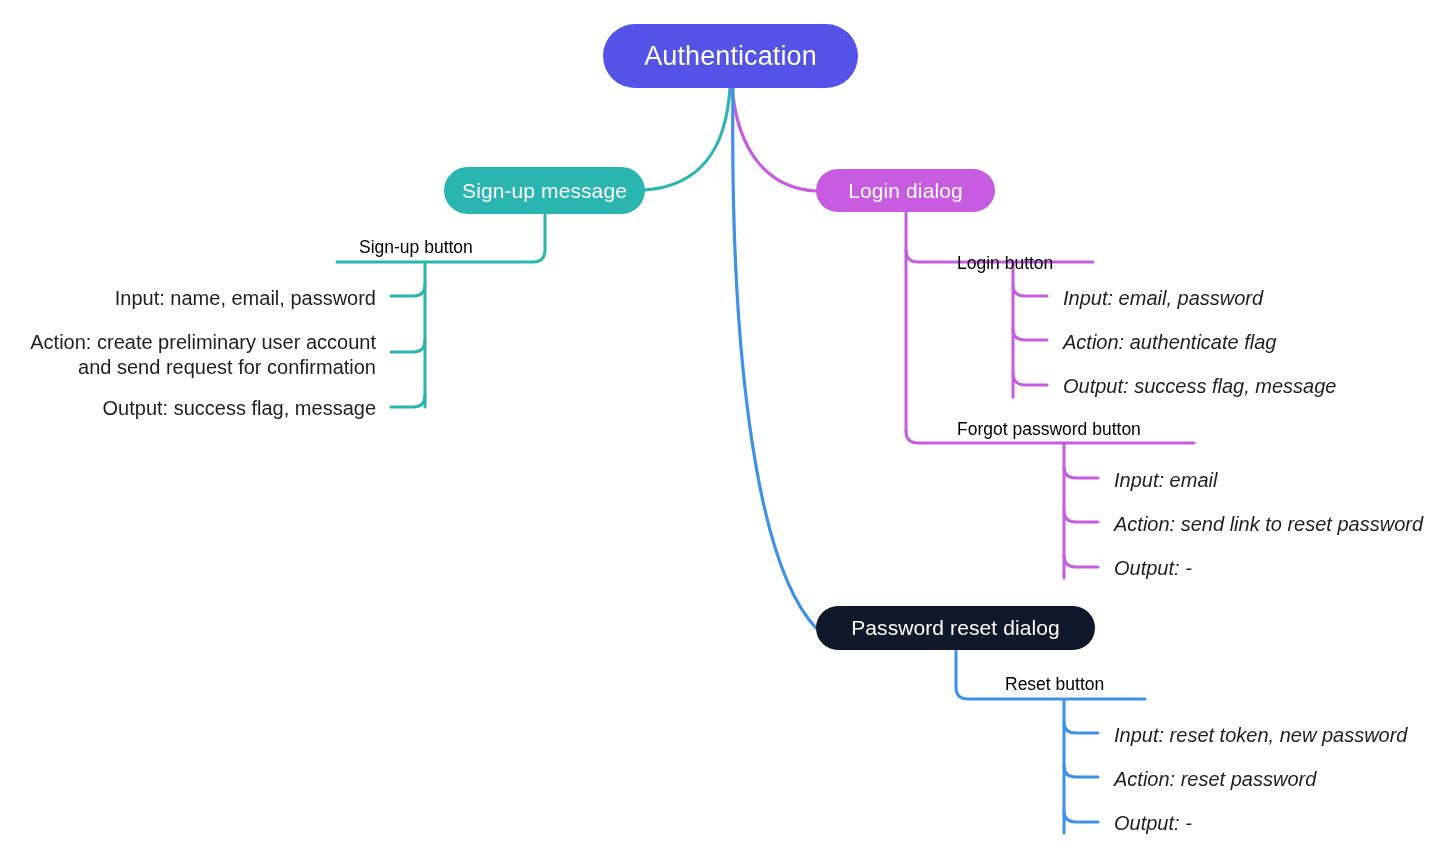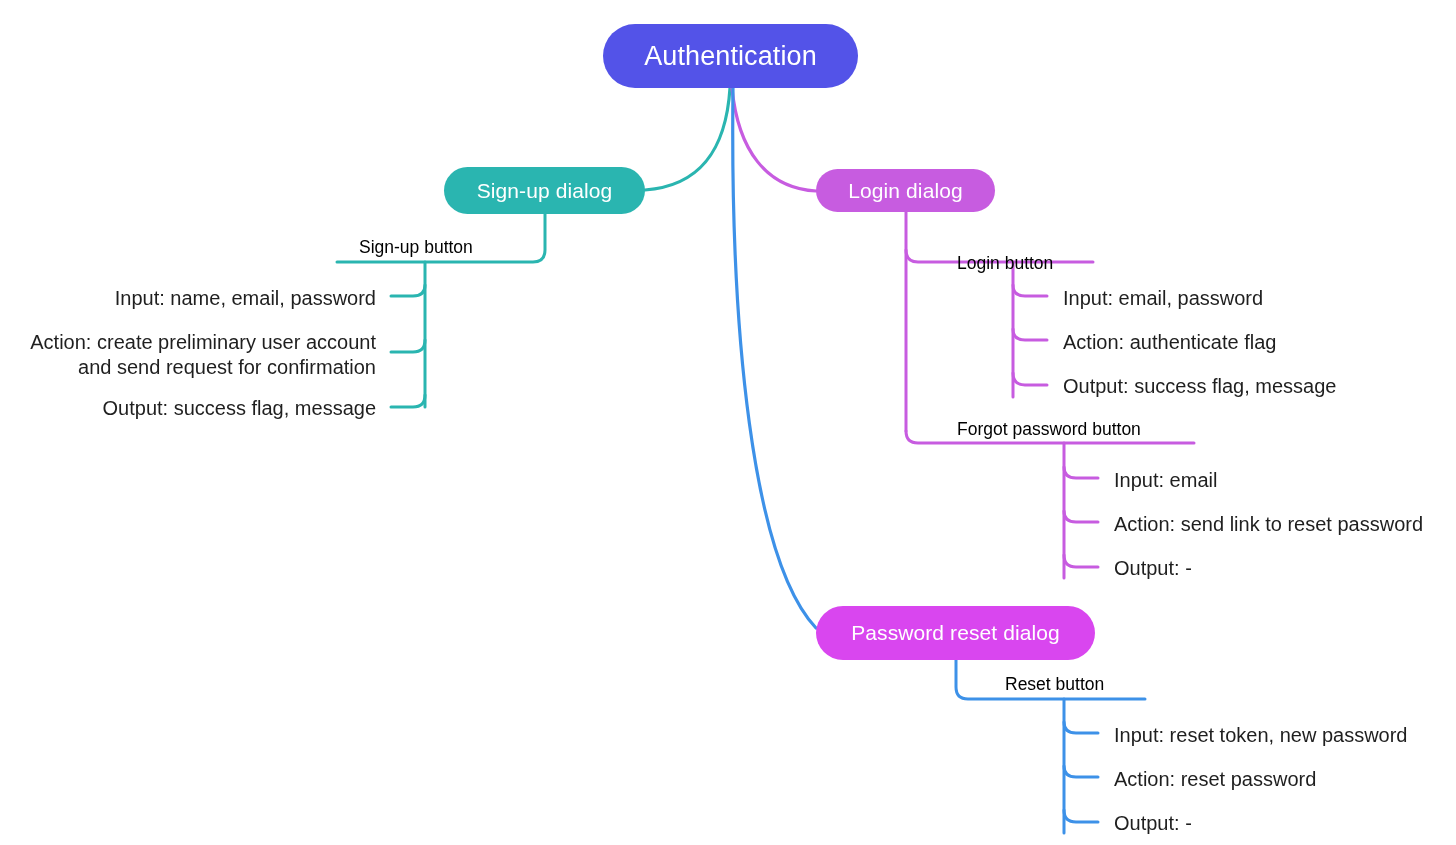--- a/index.html
+++ b/index.html
@@ -62,42 +62,43 @@
     top: 169px;
     width: 179px;
     height: 43px;
     background: #c75ce0;
     font-size: 21px;
   }
   .node-reset {
     left: 816px;
     top: 606px;
     width: 279px;
-    height: 54px;
-    background: #d946ef;
+    height: 44px;
+    background: #0f172a;
     font-size: 21px;
   }
   .branch-label {
     position: absolute;
     font-size: 17.5px;
     color: #000000;
     white-space: nowrap;
   }
   .leaf-label {
     position: absolute;
     font-size: 20px;
     color: #1f1f1f;
     line-height: 25px;
   }
   .leaf-left {
     text-align: right;
   }
   .leaf-right {
     text-align: left;
     white-space: nowrap;
+    font-style: italic;
   }
   .leaf-left .wrapline {
     display: block;
     text-align: right;
   }
   
   .lbl-signup-button { left: 359px; top: 237px; }
   
   .lbl-login-button { left: 957px; top: 253px; }
   .lbl-forgot-button { left: 957px; top: 419px; }
@@ -159,21 +160,21 @@
     <path d="M 1064 722 Q 1064 733 1076 733 L 1098 733" fill="none" stroke="#3d91e8" stroke-width="3" stroke-linecap="round"></path>
     <path d="M 1064 766 Q 1064 777 1076 777 L 1098 777" fill="none" stroke="#3d91e8" stroke-width="3" stroke-linecap="round"></path>
     <path d="M 1064 810 Q 1064 822 1076 822 L 1098 822" fill="none" stroke="#3d91e8" stroke-width="3" stroke-linecap="round"></path>
   </svg>
 
   <div class="node node-root">
     <span>Authentication</span>
   </div>
 
   <div class="node node-signup">
-    <span>Sign-up dialog</span>
+    <span>Sign-up message</span>
   </div>
 
   <div class="node node-login">
     <span>Login dialog</span>
   </div>
 
   <div class="node node-reset">
     <span>Password reset dialog</span>
   </div>
 

